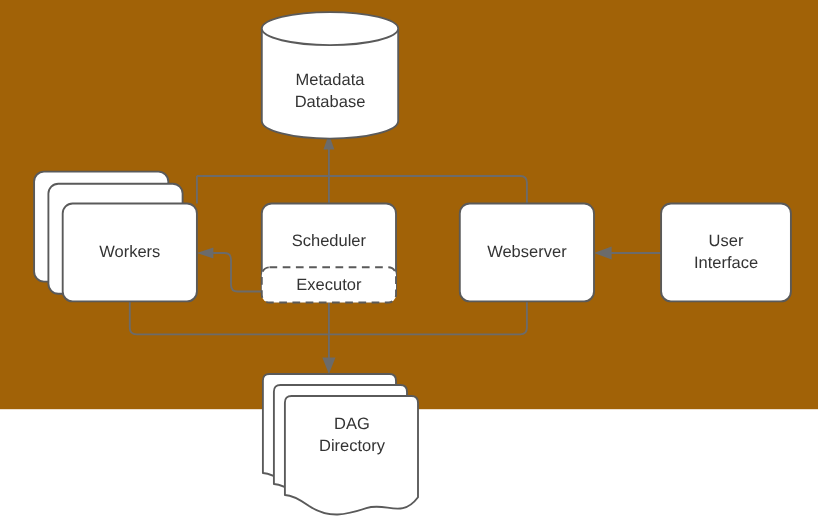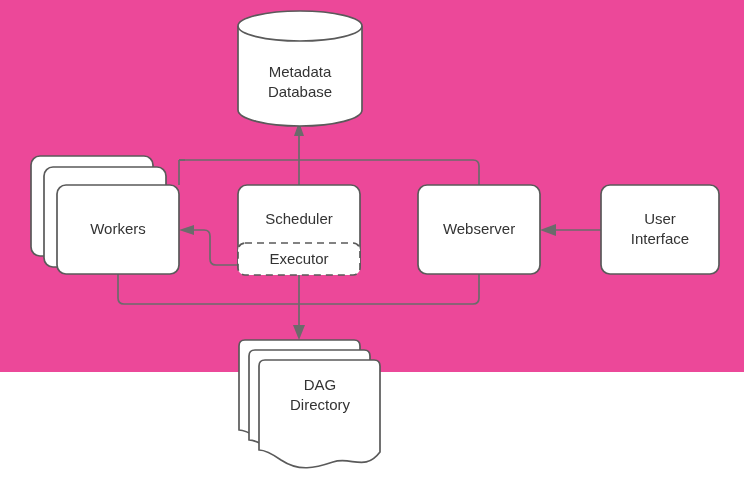--- a/index.html
+++ b/index.html
@@ -10,21 +10,21 @@
   body {
     width: 744px;
     height: 484px;
     overflow: hidden;
     font-family: "Liberation Sans", sans-serif;
   }
   #canvas {
     position: relative;
     width: 744px;
     height: 372px;
-    background: #ec4899;
+    background: #a16207;
   }
   svg.diagram {
     display: block;
     width: 744px;
     height: 484px;
   }
   .shape-fill { fill: #ffffff; }
   .stroke {
     stroke: #5a5a5a;
     stroke-width: 1.7;

